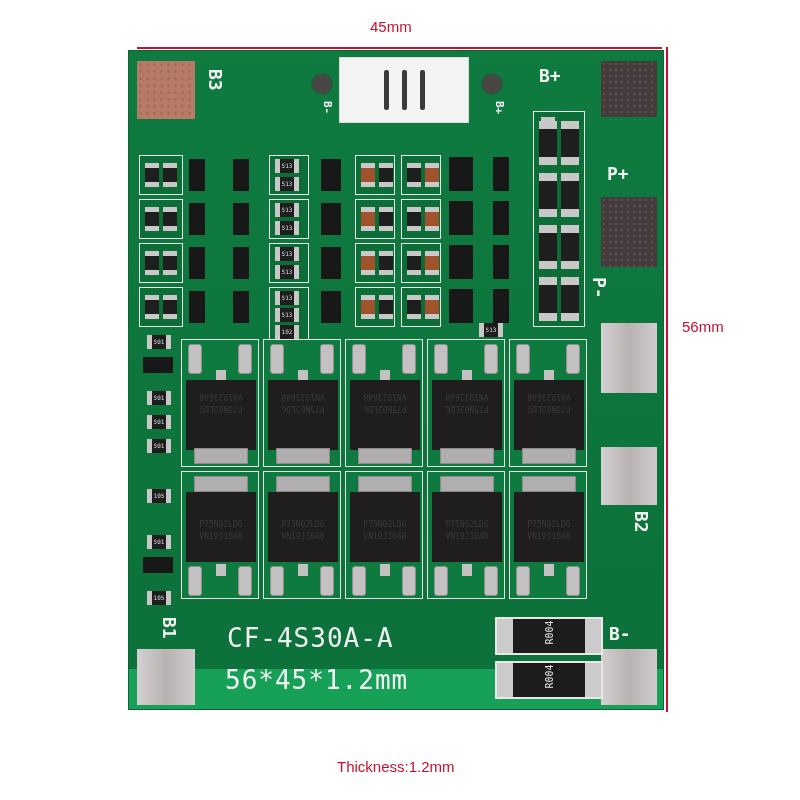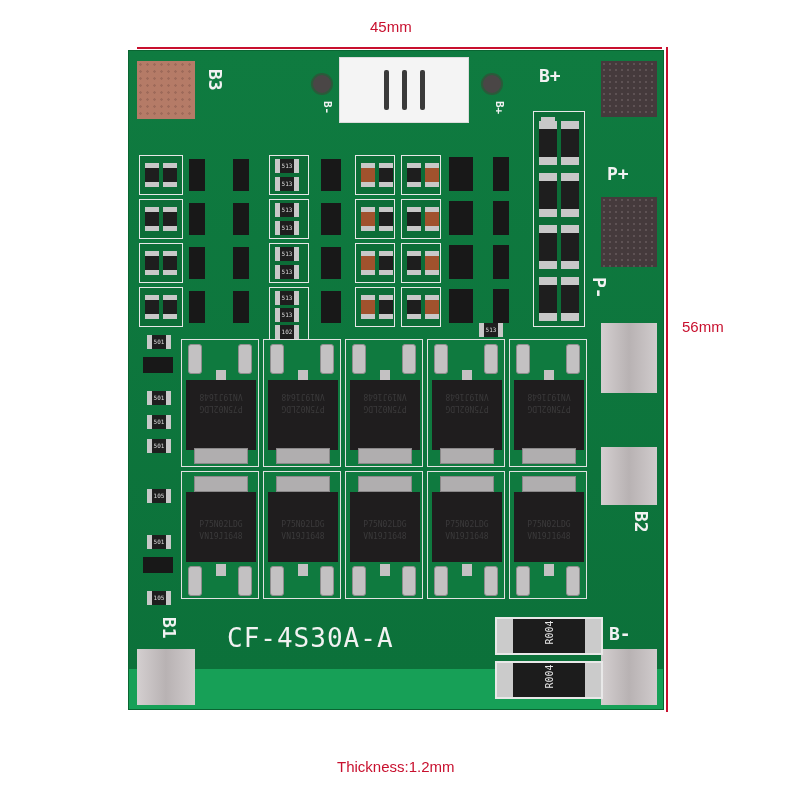--- a/index.html
+++ b/index.html
@@ -333,20 +333,21 @@
         <div class="mosfet-mark" style="top:28px;">P75N02LDG</div>
         <div class="mosfet-mark" style="top:40px;">VN19J1648</div>
       </div>
       <div class="mosfet-leg" style="left:6px;top:94px;"></div>
       <div class="mosfet-mid" style="left:34px;top:92px;"></div>
       <div class="mosfet-leg" style="left:56px;top:94px;"></div>
     </div>
   </div>
 
   <div class="silk" style="left:98px;top:572px;font-size:26px;font-weight:normal;letter-spacing:1px;">CF-4S30A-A</div>
+  <div class="silk" style="left:96px;top:614px;font-size:26px;font-weight:normal;letter-spacing:1px;">56*45*1.2mm</div>
 
   <div class="big-shunt" style="left:368px;top:568px;">
     <span class="shunt-label" style="transform:rotate(-90deg);">R004</span>
   </div>
   <div class="big-shunt" style="left:368px;top:612px;">
     <span class="shunt-label" style="transform:rotate(-90deg);">R004</span>
   </div>
 </div>
 
 </body></html>

